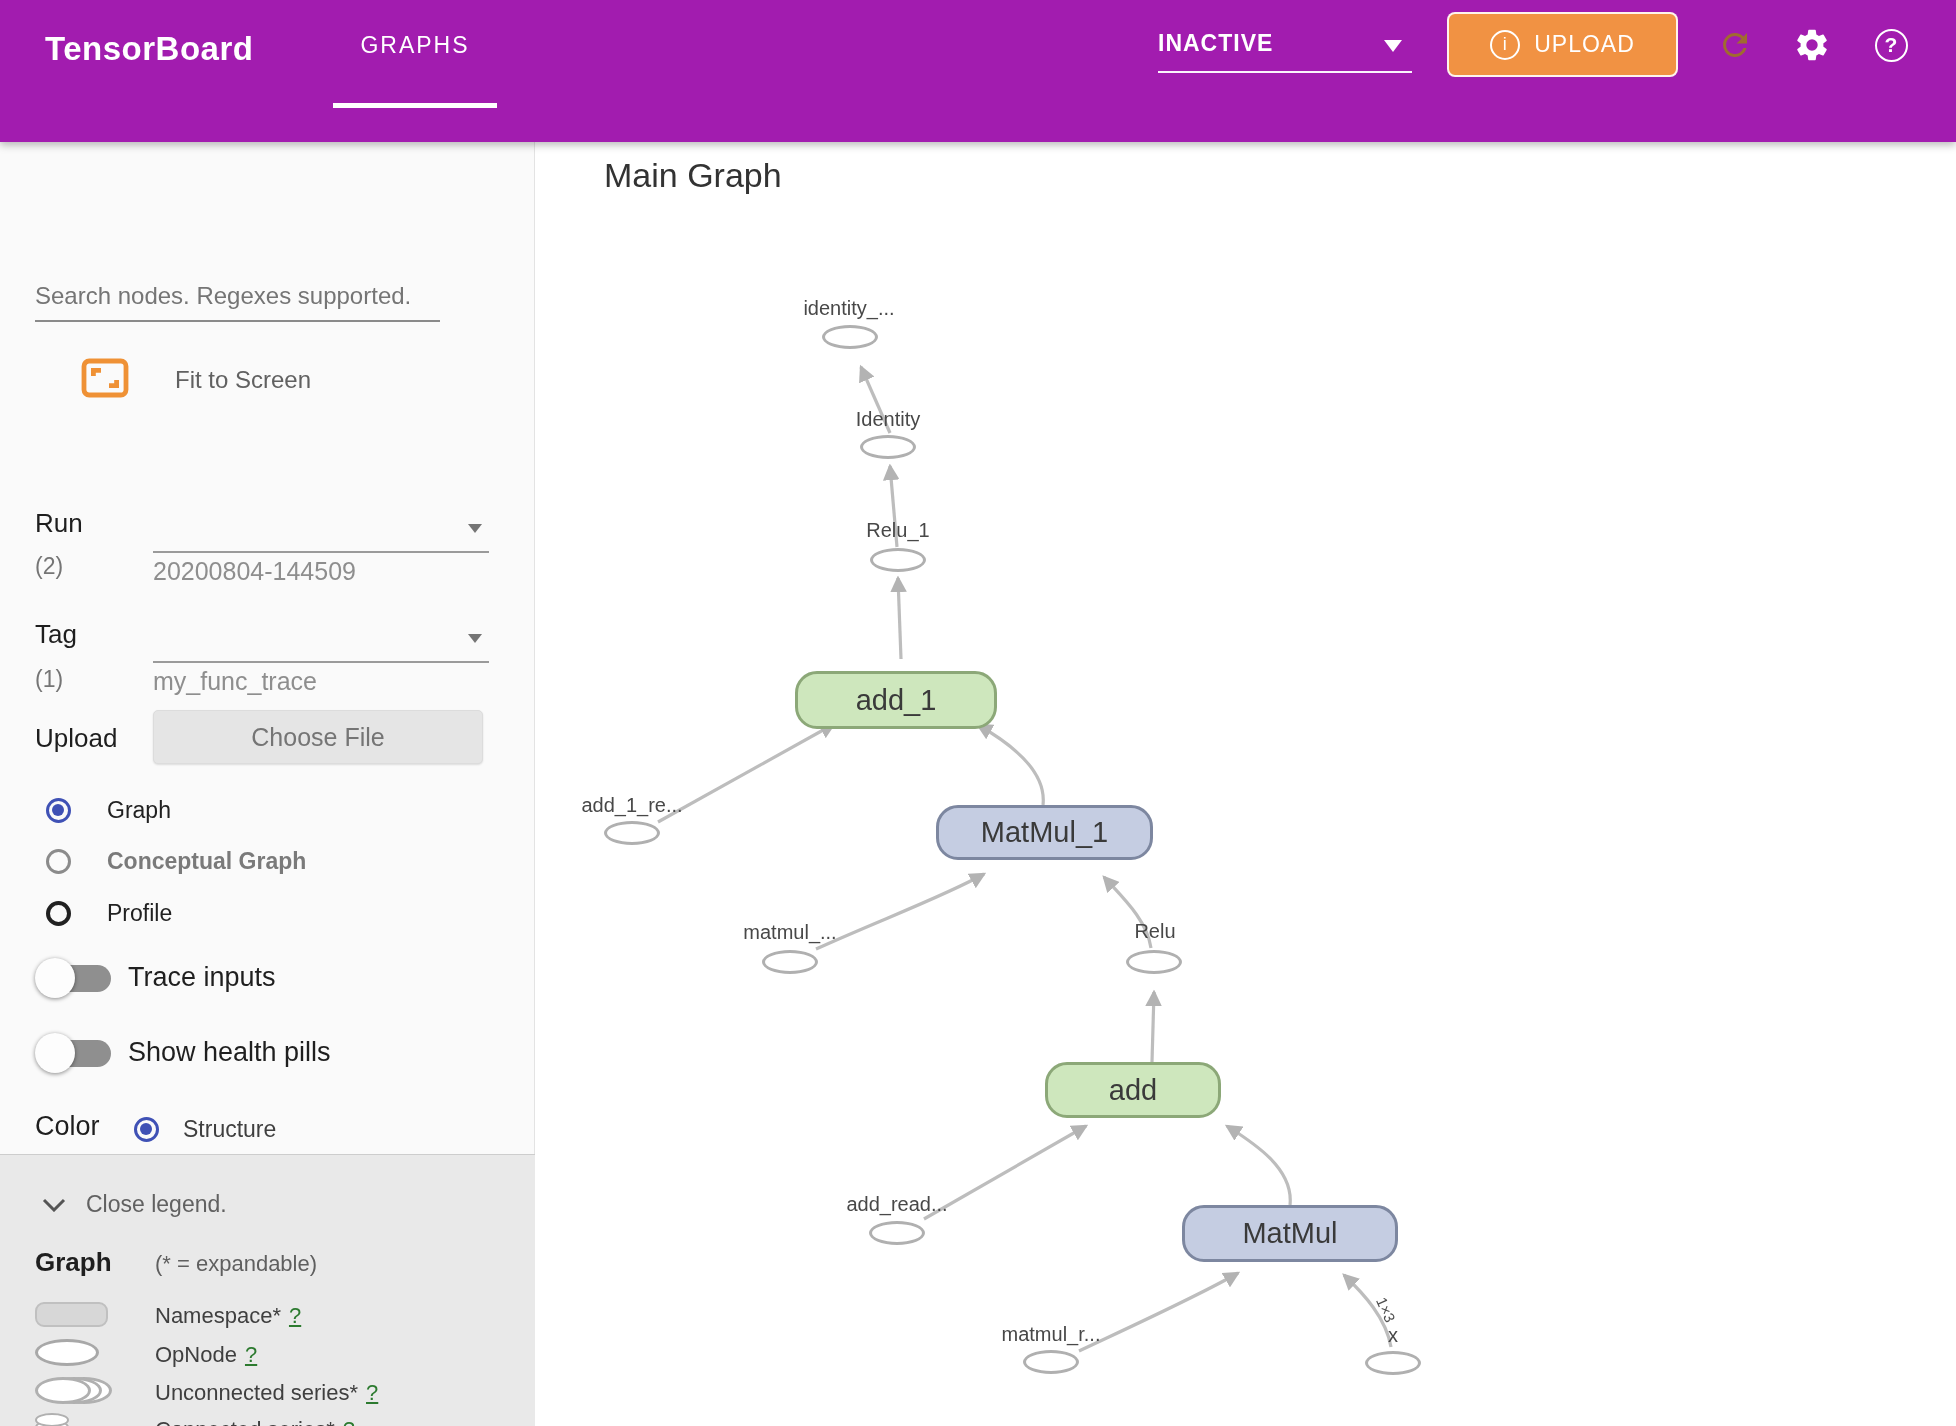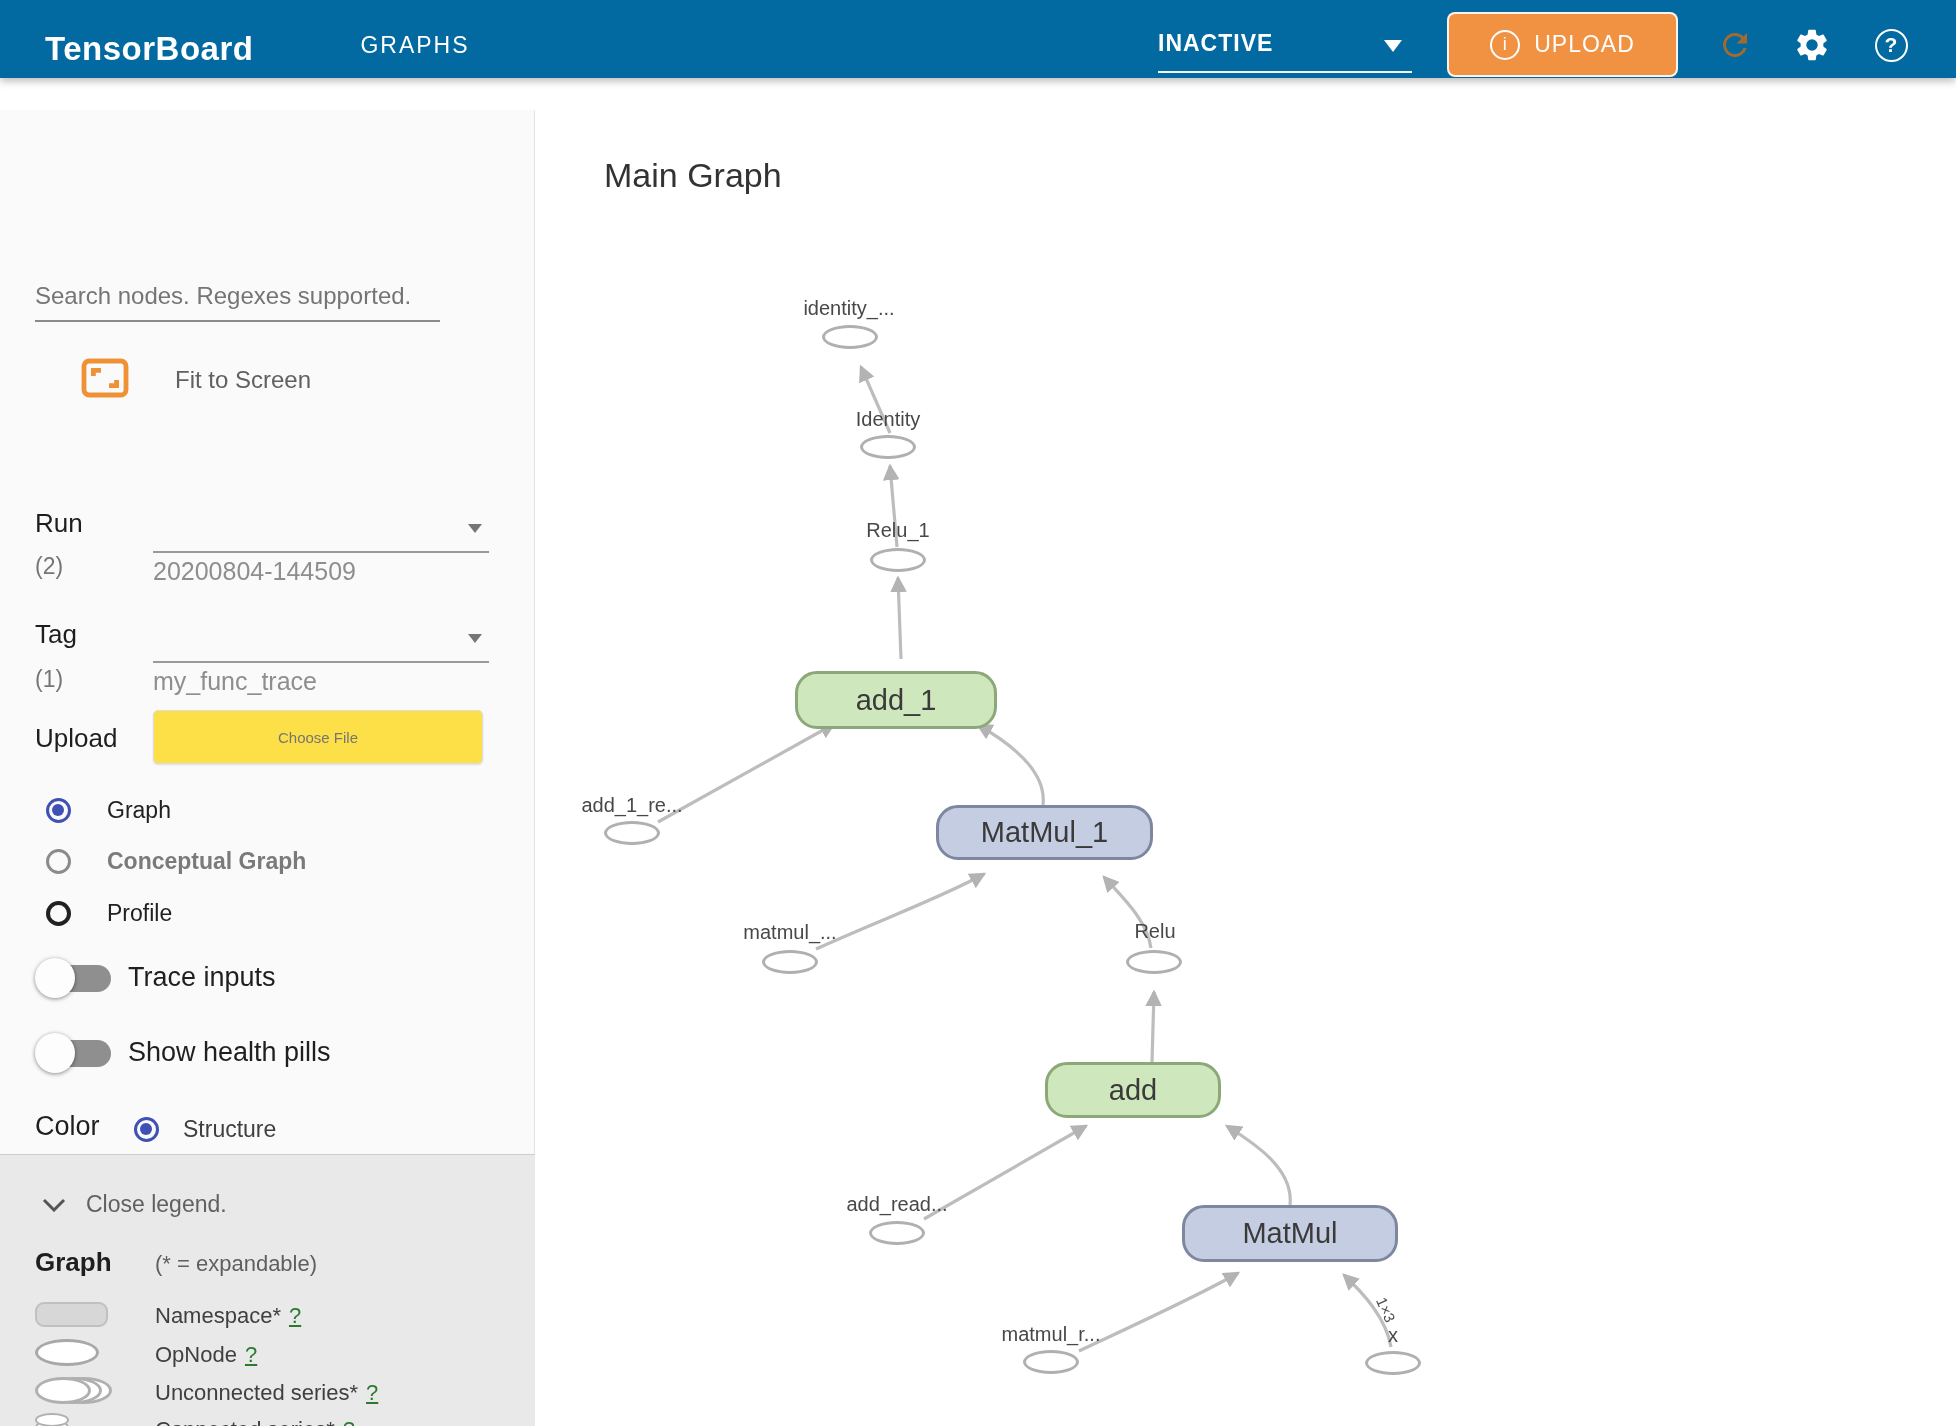--- a/index.html
+++ b/index.html
@@ -1,20 +1,20 @@
 <!DOCTYPE html>
 <html><head>
 <meta charset="utf-8">
 <style>
   * { margin:0; padding:0; box-sizing:border-box; }
   body { background:#fff; font-family:"Liberation Sans", sans-serif; }
   .app { position:relative; width:1956px; height:1426px; overflow:hidden; background:#fff; }
 
   
-  .hdr { position:absolute; left:0; top:0; width:100%; height:78px; background:#0369a1;
+  .hdr { position:absolute; left:0; top:0; width:100%; height:142px; background:#a21caf;
          box-shadow:0 3px 8px rgba(0,0,0,.28); z-index:20; }
   .logo { position:absolute; left:45px; top:30px; color:#fff; font-size:33px; font-weight:bold; letter-spacing:.5px; }
   .tab { position:absolute; left:333px; top:32px; width:164px; text-align:center; color:#fff;
          font-size:23px; letter-spacing:2px; font-weight:400; }
   .tab-underline { position:absolute; left:333px; top:103px; width:164px; height:5px; background:#fff; }
   .status { position:absolute; left:1158px; top:30px; width:254px; height:46px; cursor:pointer; }
   .status-text { color:#fff; font-size:23px; font-weight:bold; letter-spacing:1px; }
   .status-arrow { position:absolute; right:10px; top:10px; width:0; height:0;
          border-left:9px solid transparent; border-right:9px solid transparent; border-top:12px solid #fff; }
   .status-line { position:absolute; left:1158px; top:71px; width:254px; height:2px; background:rgba(255,255,255,.95); }
@@ -35,23 +35,23 @@
          font-family:"Liberation Sans",sans-serif; font-size:24px; color:#555; padding:4px 0 10px 0; outline:none; }
   .search-wrap input::placeholder { color:#757575; }
   .tool-row { position:absolute; left:35px; height:44px; display:flex; align-items:center; gap:46px; cursor:pointer;margin-left:46px; }
   .tool-label { font-size:24px; color:#616161; }
   .fld-label { position:absolute; left:35px; font-size:26px; color:#1e1e1e; }
   .fld-count { position:absolute; left:35px; font-size:23px; color:#757575; }
   .fld-value { position:absolute; left:153px; width:336px; font-size:25px; color:#8e8e8e; cursor:pointer;margin-top:44px; }
   .fld-line  { position:absolute; left:153px; width:336px; height:2px; background:#9a9a9a; }
   .fld-arrow { position:absolute; width:0; height:0; border-left:7px solid transparent;
          border-right:7px solid transparent; border-top:9px solid #757575; }
-  .choose-btn { position:absolute; left:153px; top:600px; width:330px; height:54px; background:#fde047;
+  .choose-btn { position:absolute; left:153px; top:600px; width:330px; height:54px; background:#e5e5e5;
          border:1px solid #dcdcdc; border-radius:5px; box-shadow:0 1px 2px rgba(0,0,0,.12);
-         font-size:15px; color:#757575; display:flex; align-items:center; justify-content:center; cursor:pointer; }
+         font-size:25px; color:#757575; display:flex; align-items:center; justify-content:center; cursor:pointer; }
   .radio-row { position:absolute; left:46px; height:30px; display:flex; align-items:center; gap:36px; cursor:pointer; }
   .radio { width:25px; height:25px; border-radius:50%; position:relative; flex:none; }
   .radio.sel { border:3.5px solid #3f51b5; }
   .radio.sel::after { content:""; position:absolute; left:3px; top:3px; width:12px; height:12px;
          border-radius:50%; background:#3f51b5; }
   .radio.gray { border:3.5px solid #8b8b8b; }
   .radio.black { border:4px solid #212121; }
   .radio-label { font-size:23px; color:#212121; }
   .radio-label.dim { color:#7a7a7a;font-weight:bold; }
   .toggle { position:absolute; left:35px; width:76px; height:40px; cursor:pointer; }

